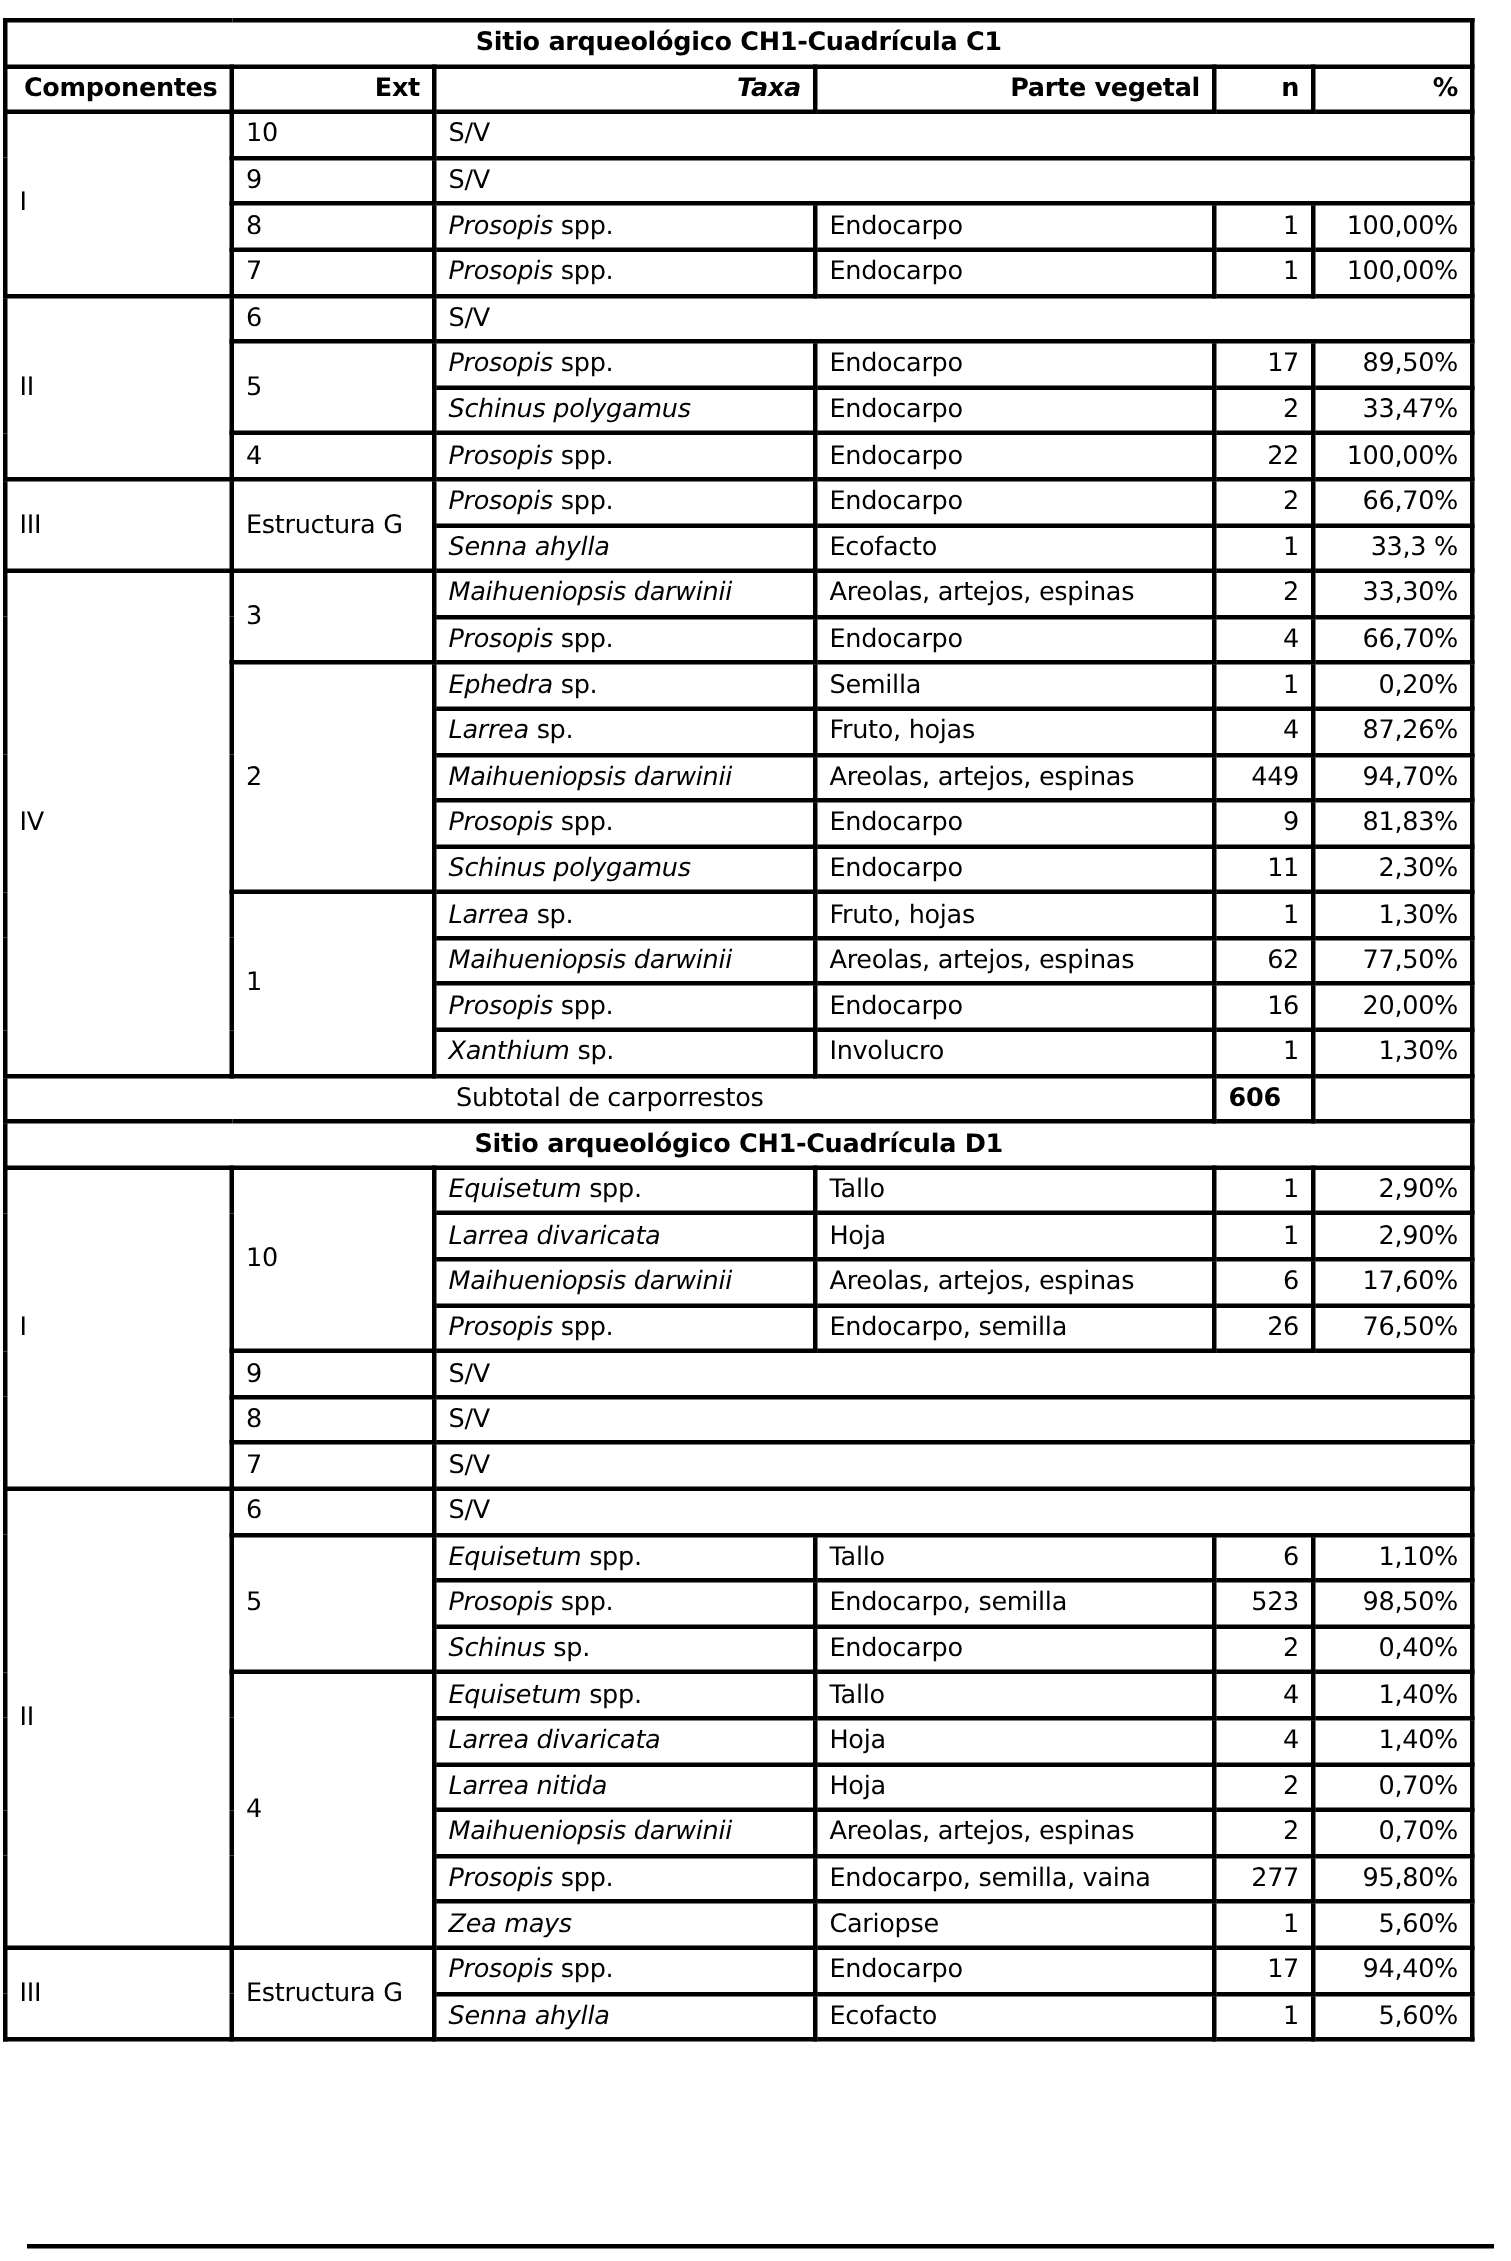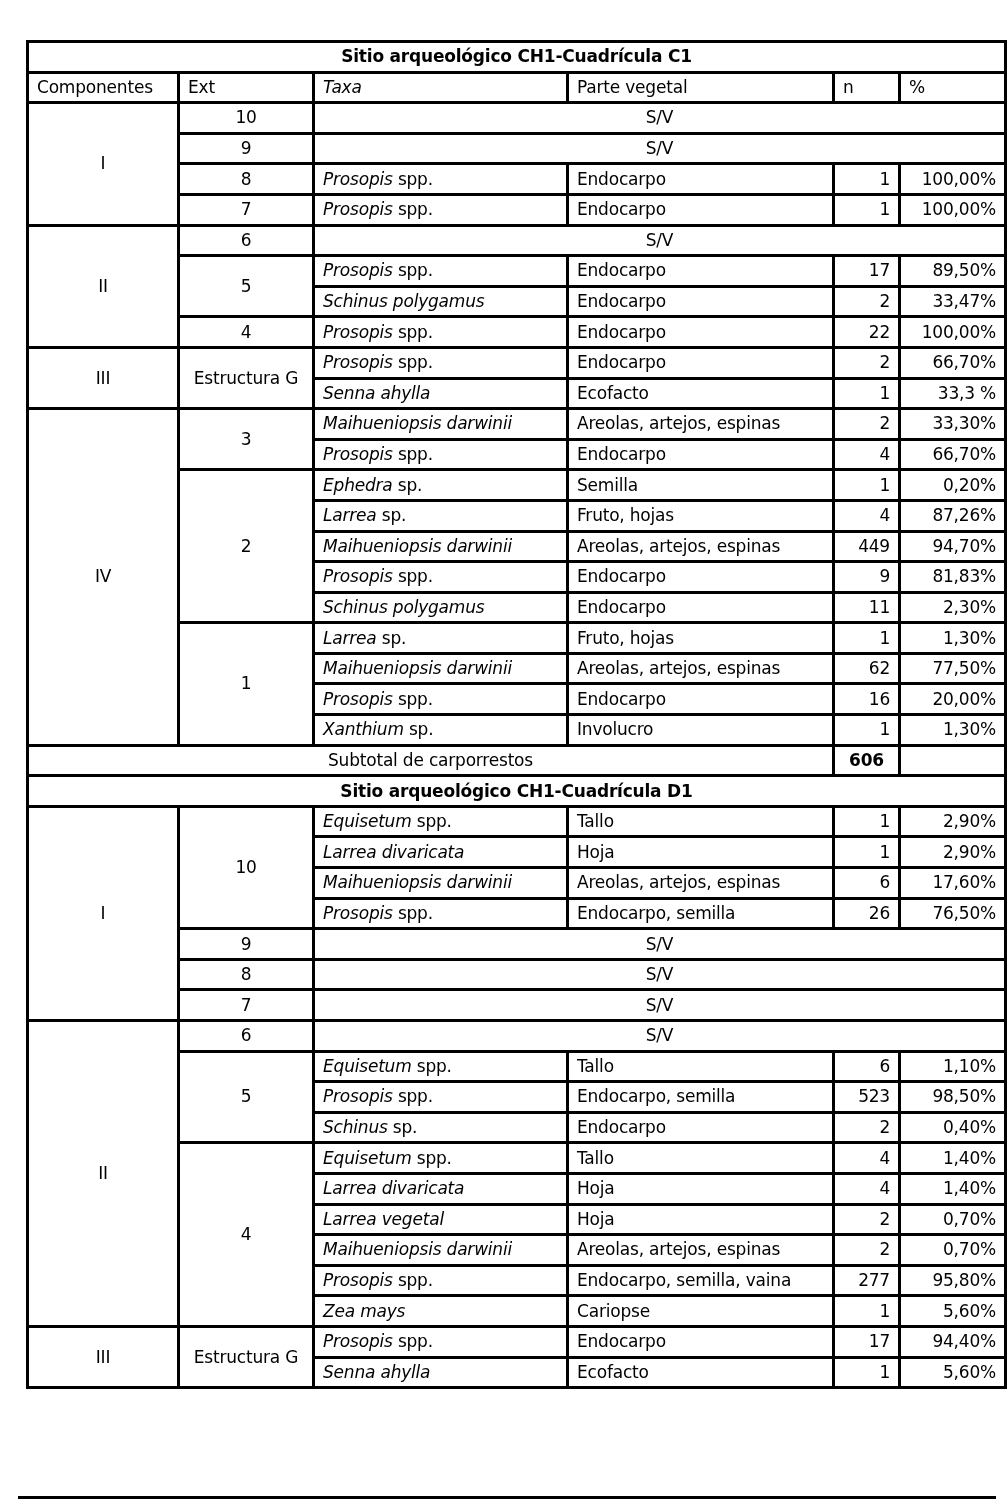--- a/index.html
+++ b/index.html
@@ -1,23 +1,23 @@
 <!DOCTYPE html>
 <html><head>
 <meta charset="utf-8">
 <style>
   html,body{margin:0;padding:0;background:#fff;}
   body{width:1007px;height:1507px;overflow:hidden;position:relative;
        font-family:"DejaVu Sans","Liberation Sans",sans-serif;color:#000;}
-  table{position:absolute;left:26px;top:12px;border-collapse:collapse;
-        width:978px;table-layout:fixed;font-size:17px;letter-spacing:-0.2px;margin-top:28px;}
+  table{position:absolute;left:2px;top:12px;border-collapse:collapse;
+        width:978px;table-layout:fixed;font-size:17px;letter-spacing:-0.2px;}
   td,th{border:3px solid #000;padding:0 8px;height:27.6px;line-height:27px;white-space:nowrap;overflow:hidden;}
-  th{font-weight:normal;text-align:left;}
+  th{font-weight:bold;text-align:right;}
   .title{font-weight:bold;text-align:center;}
-  .c{text-align:center;}
+  .c{}
   .r{text-align:right;}
   .sub{text-align:center;}
   .b{font-weight:bold;}
   i{font-style:italic;}
   .bottom-rule{position:absolute;left:18px;top:1496px;width:978px;height:0;border-top:3px solid #000;}
 </style>
 </head>
 <body>
 
 <table>
@@ -250,21 +250,21 @@
         <td class="r">4</td>
         <td class="r">1,40%</td>
       </tr>
       <tr>
         <td><i>Larrea divaricata</i></td>
         <td>Hoja</td>
         <td class="r">4</td>
         <td class="r">1,40%</td>
       </tr>
       <tr>
-        <td><i>Larrea vegetal</i></td>
+        <td><i>Larrea nitida</i></td>
         <td>Hoja</td>
         <td class="r">2</td>
         <td class="r">0,70%</td>
       </tr>
       <tr>
         <td><i>Maihueniopsis darwinii</i></td>
         <td>Areolas, artejos, espinas</td>
         <td class="r">2</td>
         <td class="r">0,70%</td>
       </tr>

